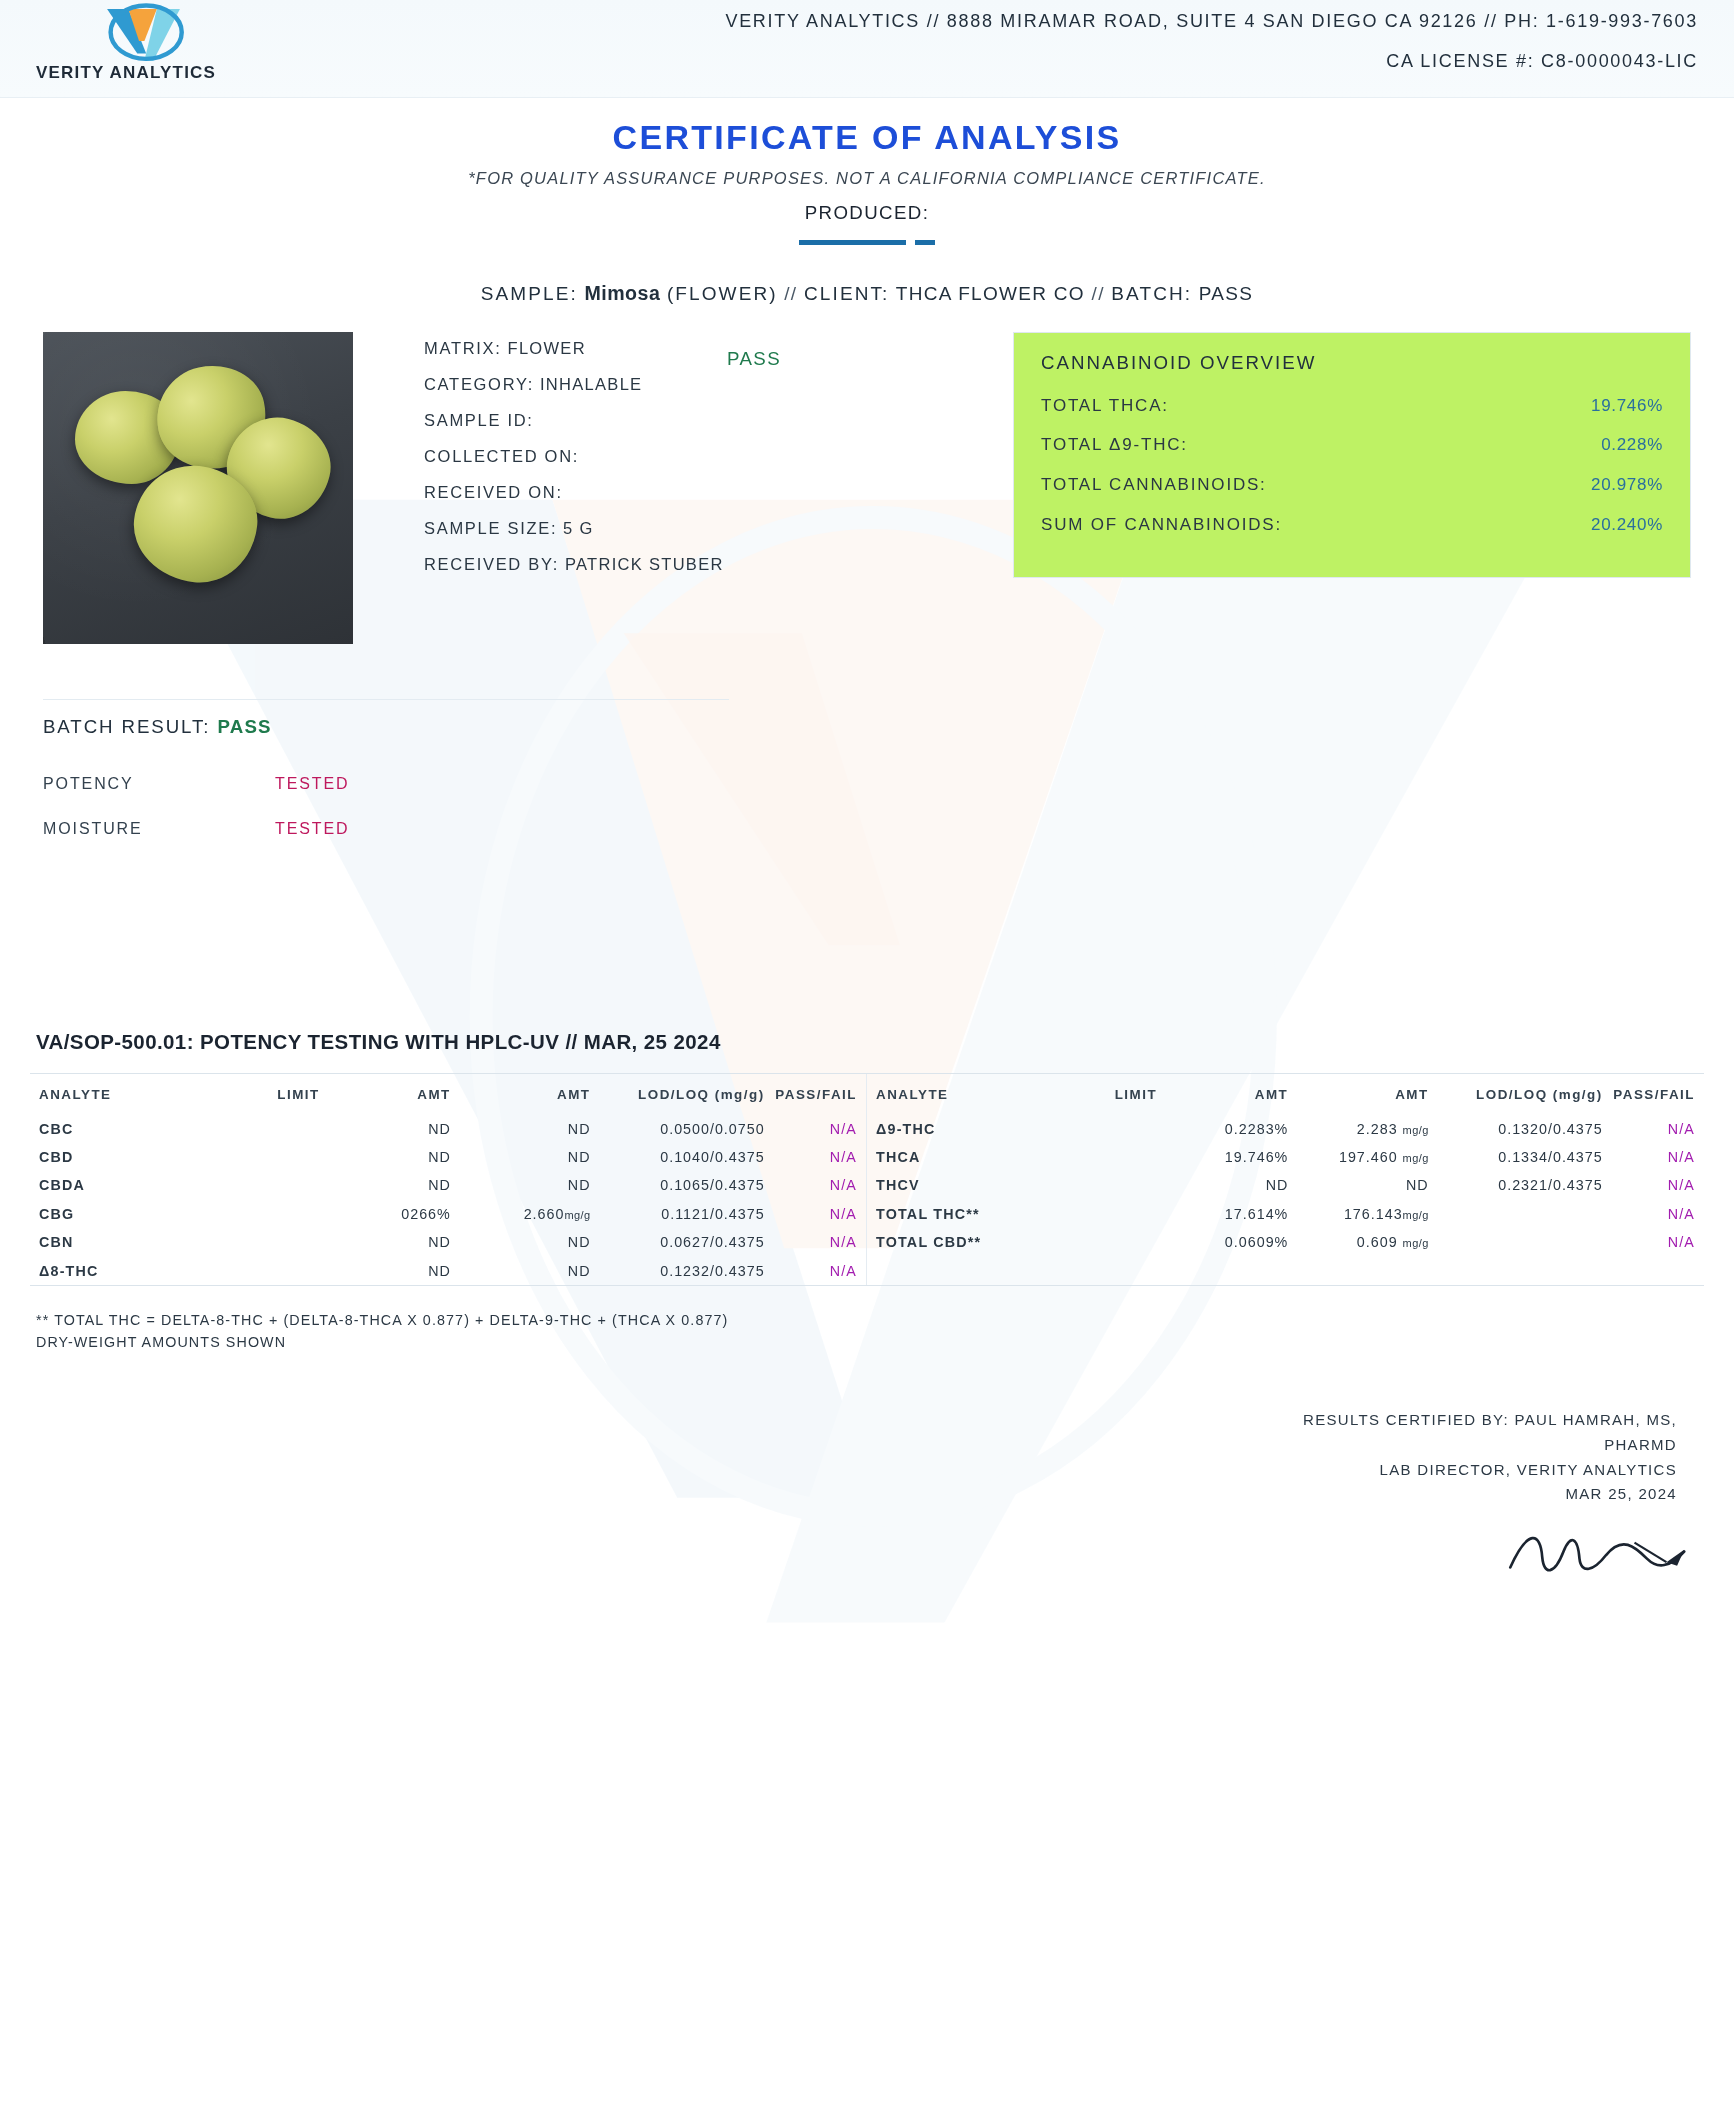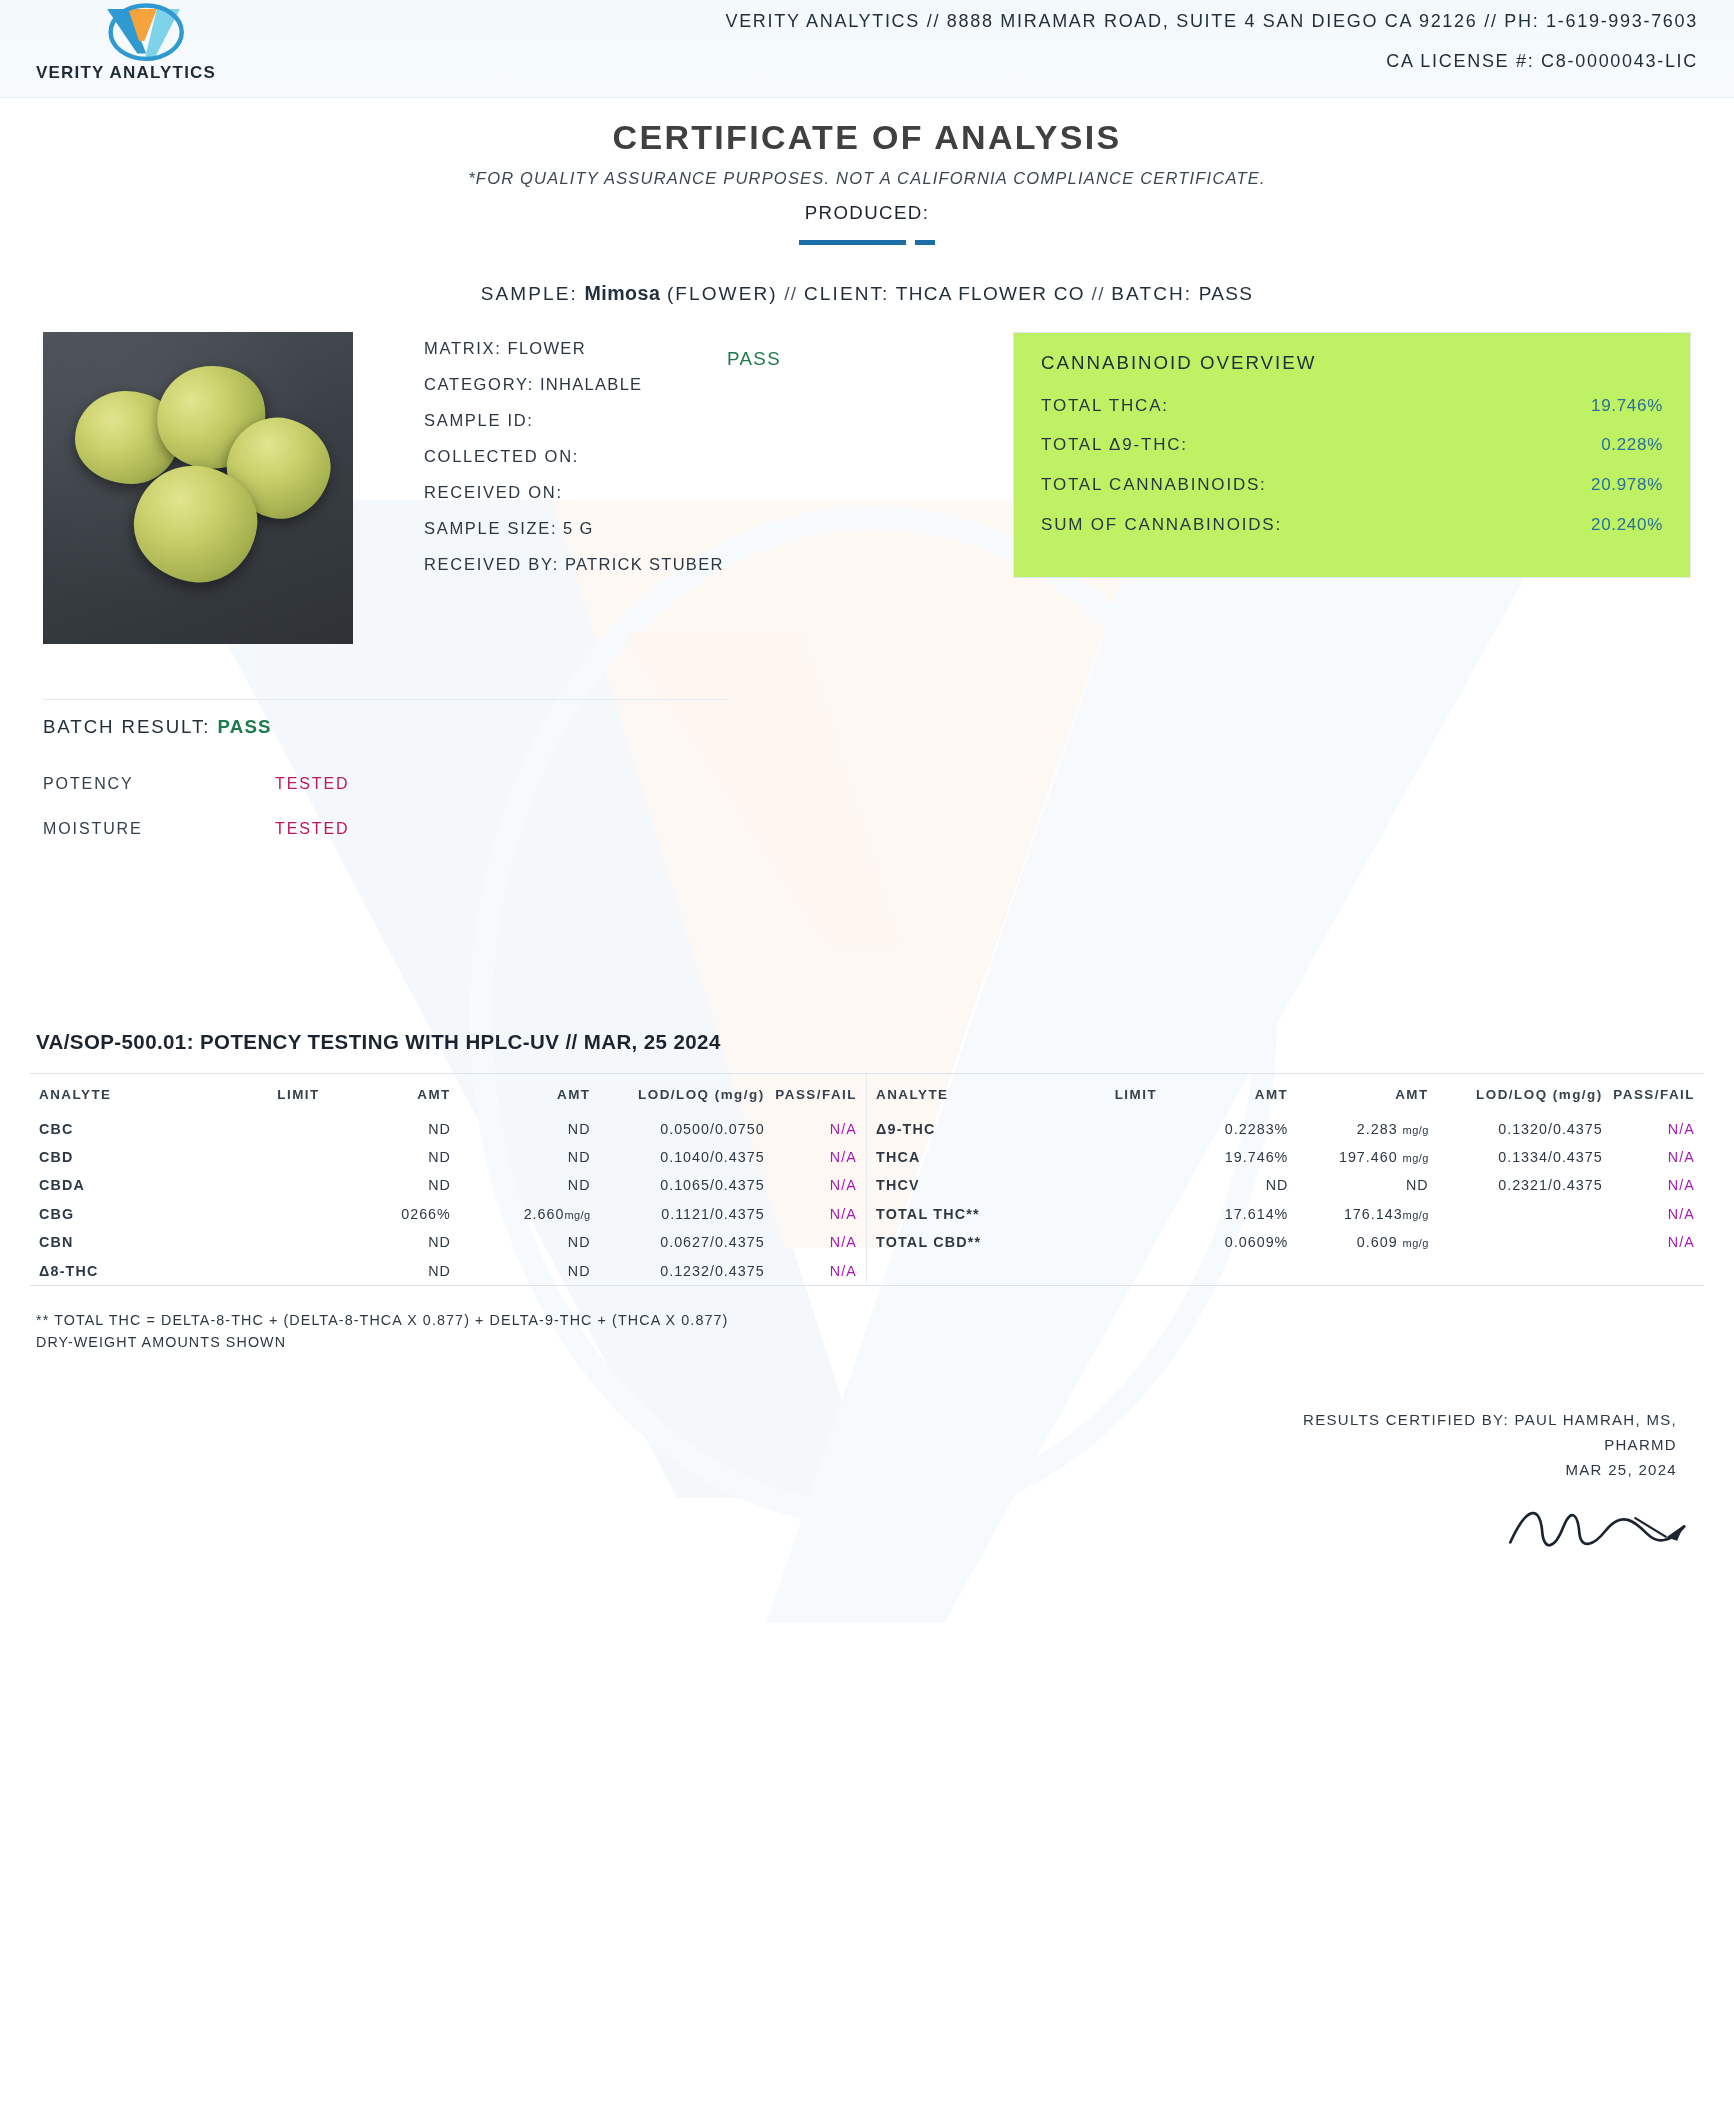--- a/index.html
+++ b/index.html
@@ -48,21 +48,21 @@
   }
   .hdr-line1 {
     font-size: 18px; letter-spacing: 1.7px; color: #22303d; white-space: nowrap;
   }
   .hdr-line2 {
     font-size: 18px; letter-spacing: 1.7px; color: #22303d; margin-top: 19.6px; white-space: nowrap;
   }
 
   .title-zone { position: relative; text-align: center; padding-top: 19.6px; }
   .coa-title {
-    font-size: 34px; font-weight: 700; letter-spacing: 2.3px; color: #404040;
+    font-size: 34px; font-weight: 700; letter-spacing: 2.3px; color: #1d4ed8;
   }
   .coa-sub {
     margin-top: 12.5px;
     font-size: 16.5px; font-style: italic; letter-spacing: 1.2px; color: #3b4753;
   }
   .produced {
     margin-top: 14.3px;
     font-size: 18.7px; letter-spacing: 1.4px; color: #1b2430; font-weight: 500;
   }
   .rule-wrap { margin-top: 16px; display:flex; justify-content:center; align-items:center; gap:9px; }
@@ -475,20 +475,21 @@
   </div>
 
   <div class="footnotes">
     <div>** TOTAL THC = DELTA-8-THC + (DELTA-8-THCA X 0.877) + DELTA-9-THC + (THCA X 0.877)</div>
     <div>DRY-WEIGHT AMOUNTS SHOWN</div>
   </div>
 
   <div class="cert-block">
     <div>RESULTS CERTIFIED BY: PAUL HAMRAH, MS,</div>
     <div>PHARMD</div>
+    <div>LAB DIRECTOR, VERITY ANALYTICS</div>
     <div>MAR 25, 2024</div>
   </div>
 
   <div class="sig">
     <svg width="196" height="71" viewBox="0 0 220 80" xmlns="http://www.w3.org/2000/svg">
       <path d="M10 58 C30 14, 44 18, 46 46 C48 68, 60 66, 70 40 C78 20, 86 24, 88 48 C90 66, 104 62, 118 44 C136 22, 150 34, 164 48 C176 60, 190 58, 206 40" fill="none" stroke="#1b2430" stroke-width="3" stroke-linecap="round"></path>
       <path d="M150 30 L186 52" fill="none" stroke="#1b2430" stroke-width="2.5"></path>
       <path d="M186 52 L206 38 L198 56 Z" fill="#1b2430"></path>
     </svg>
   </div>

